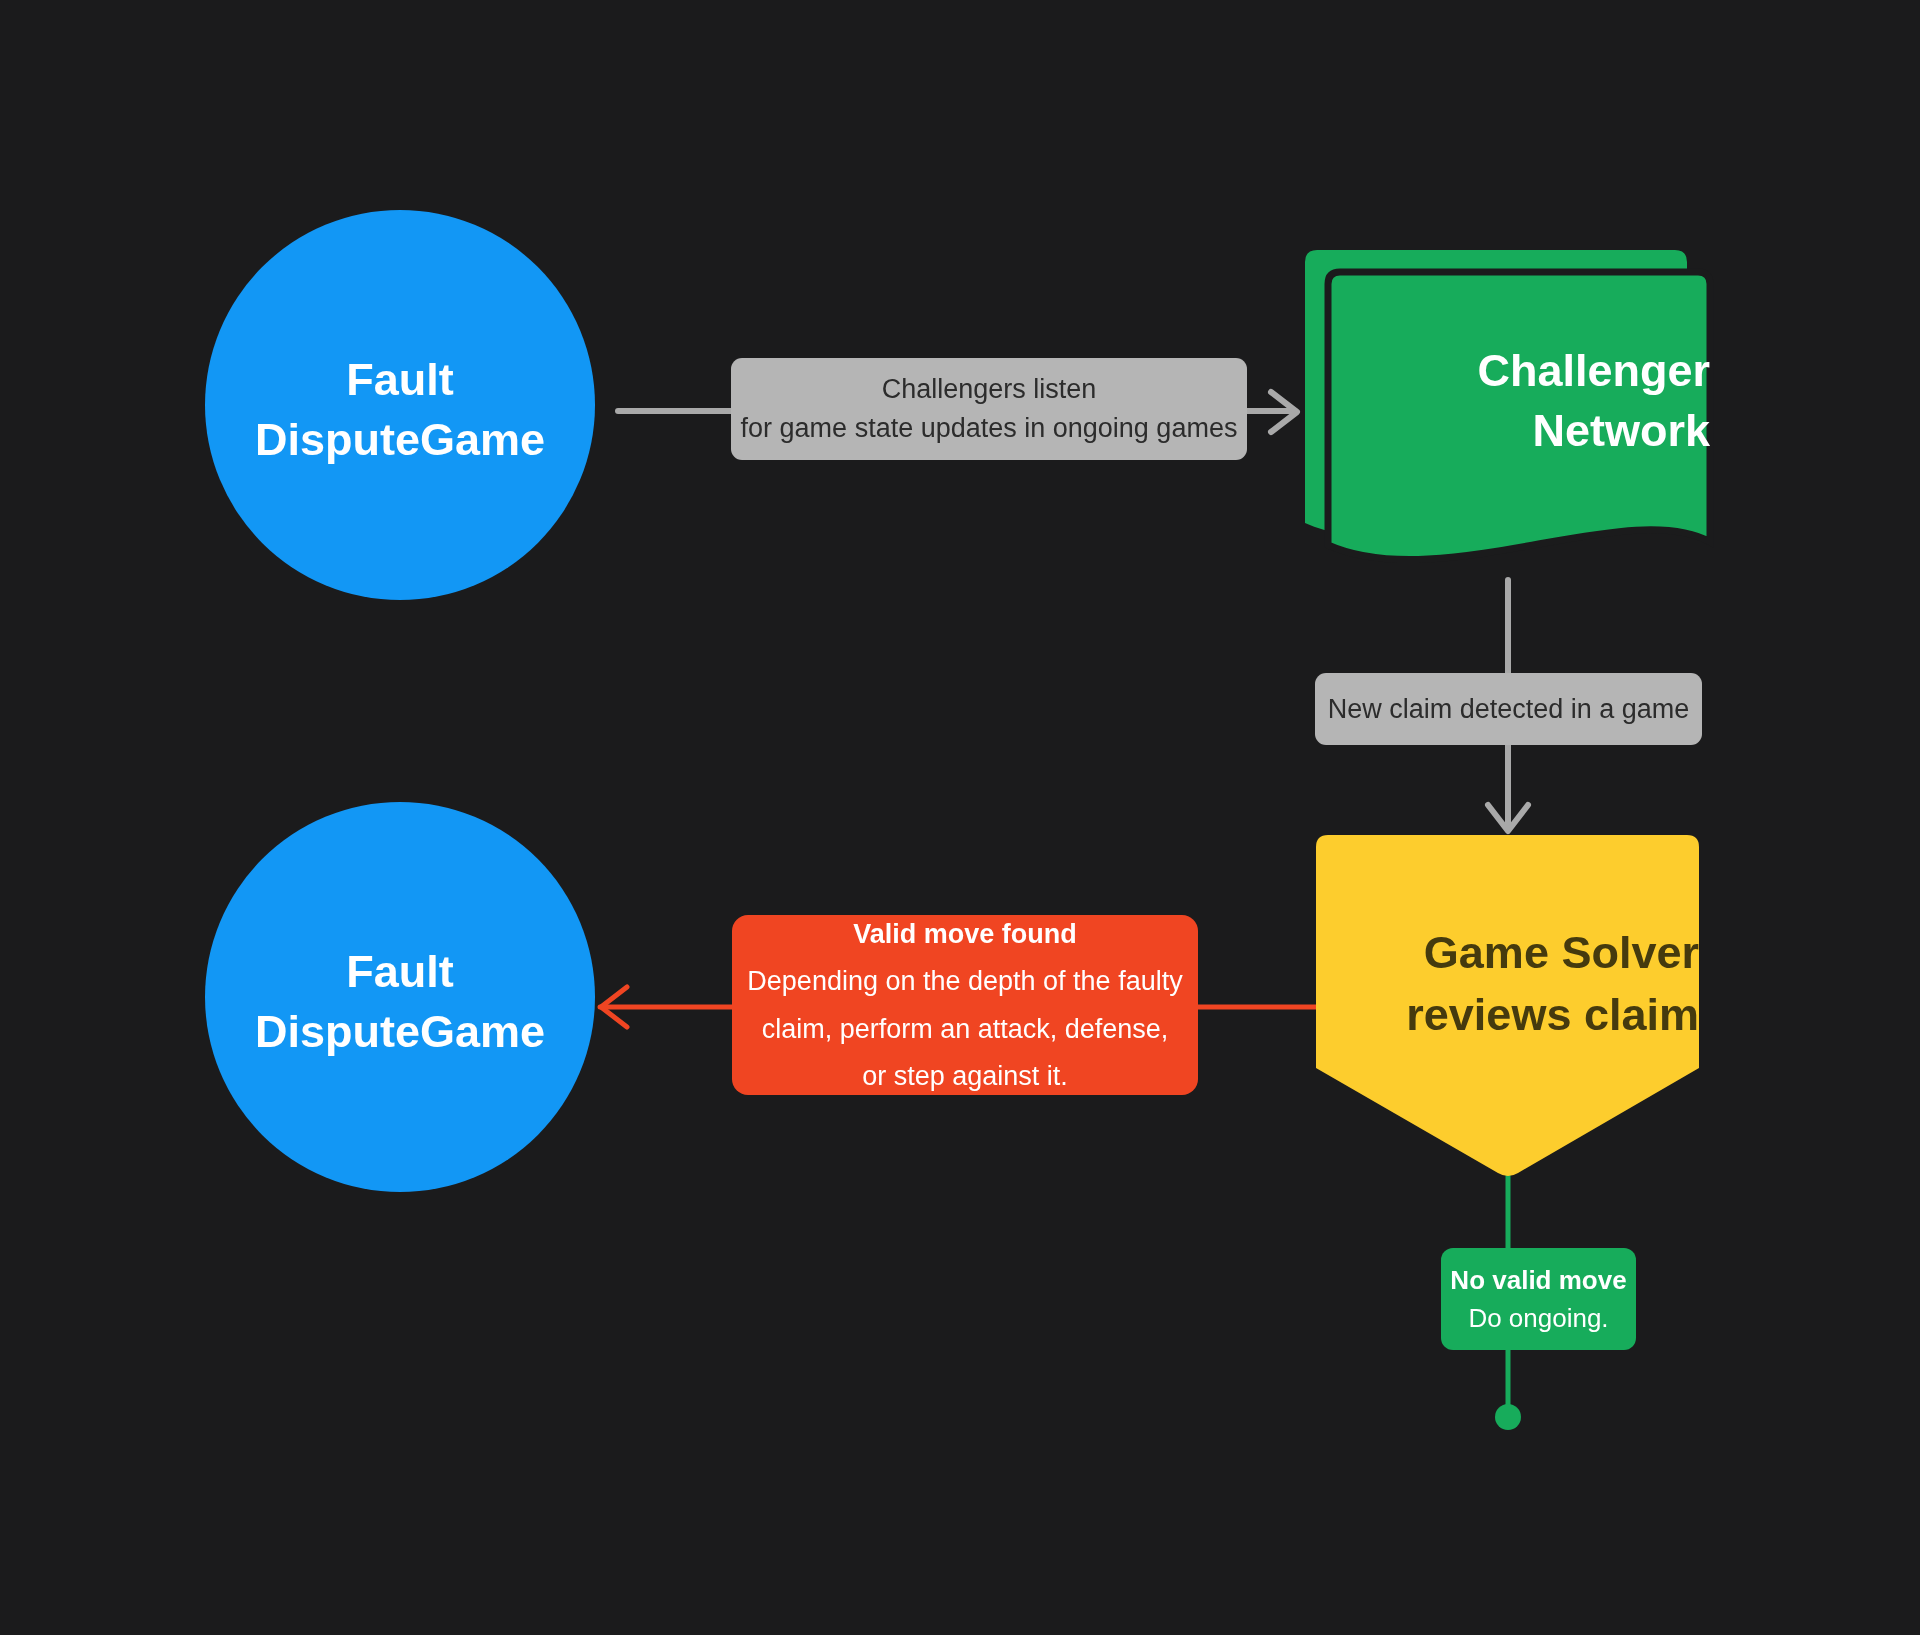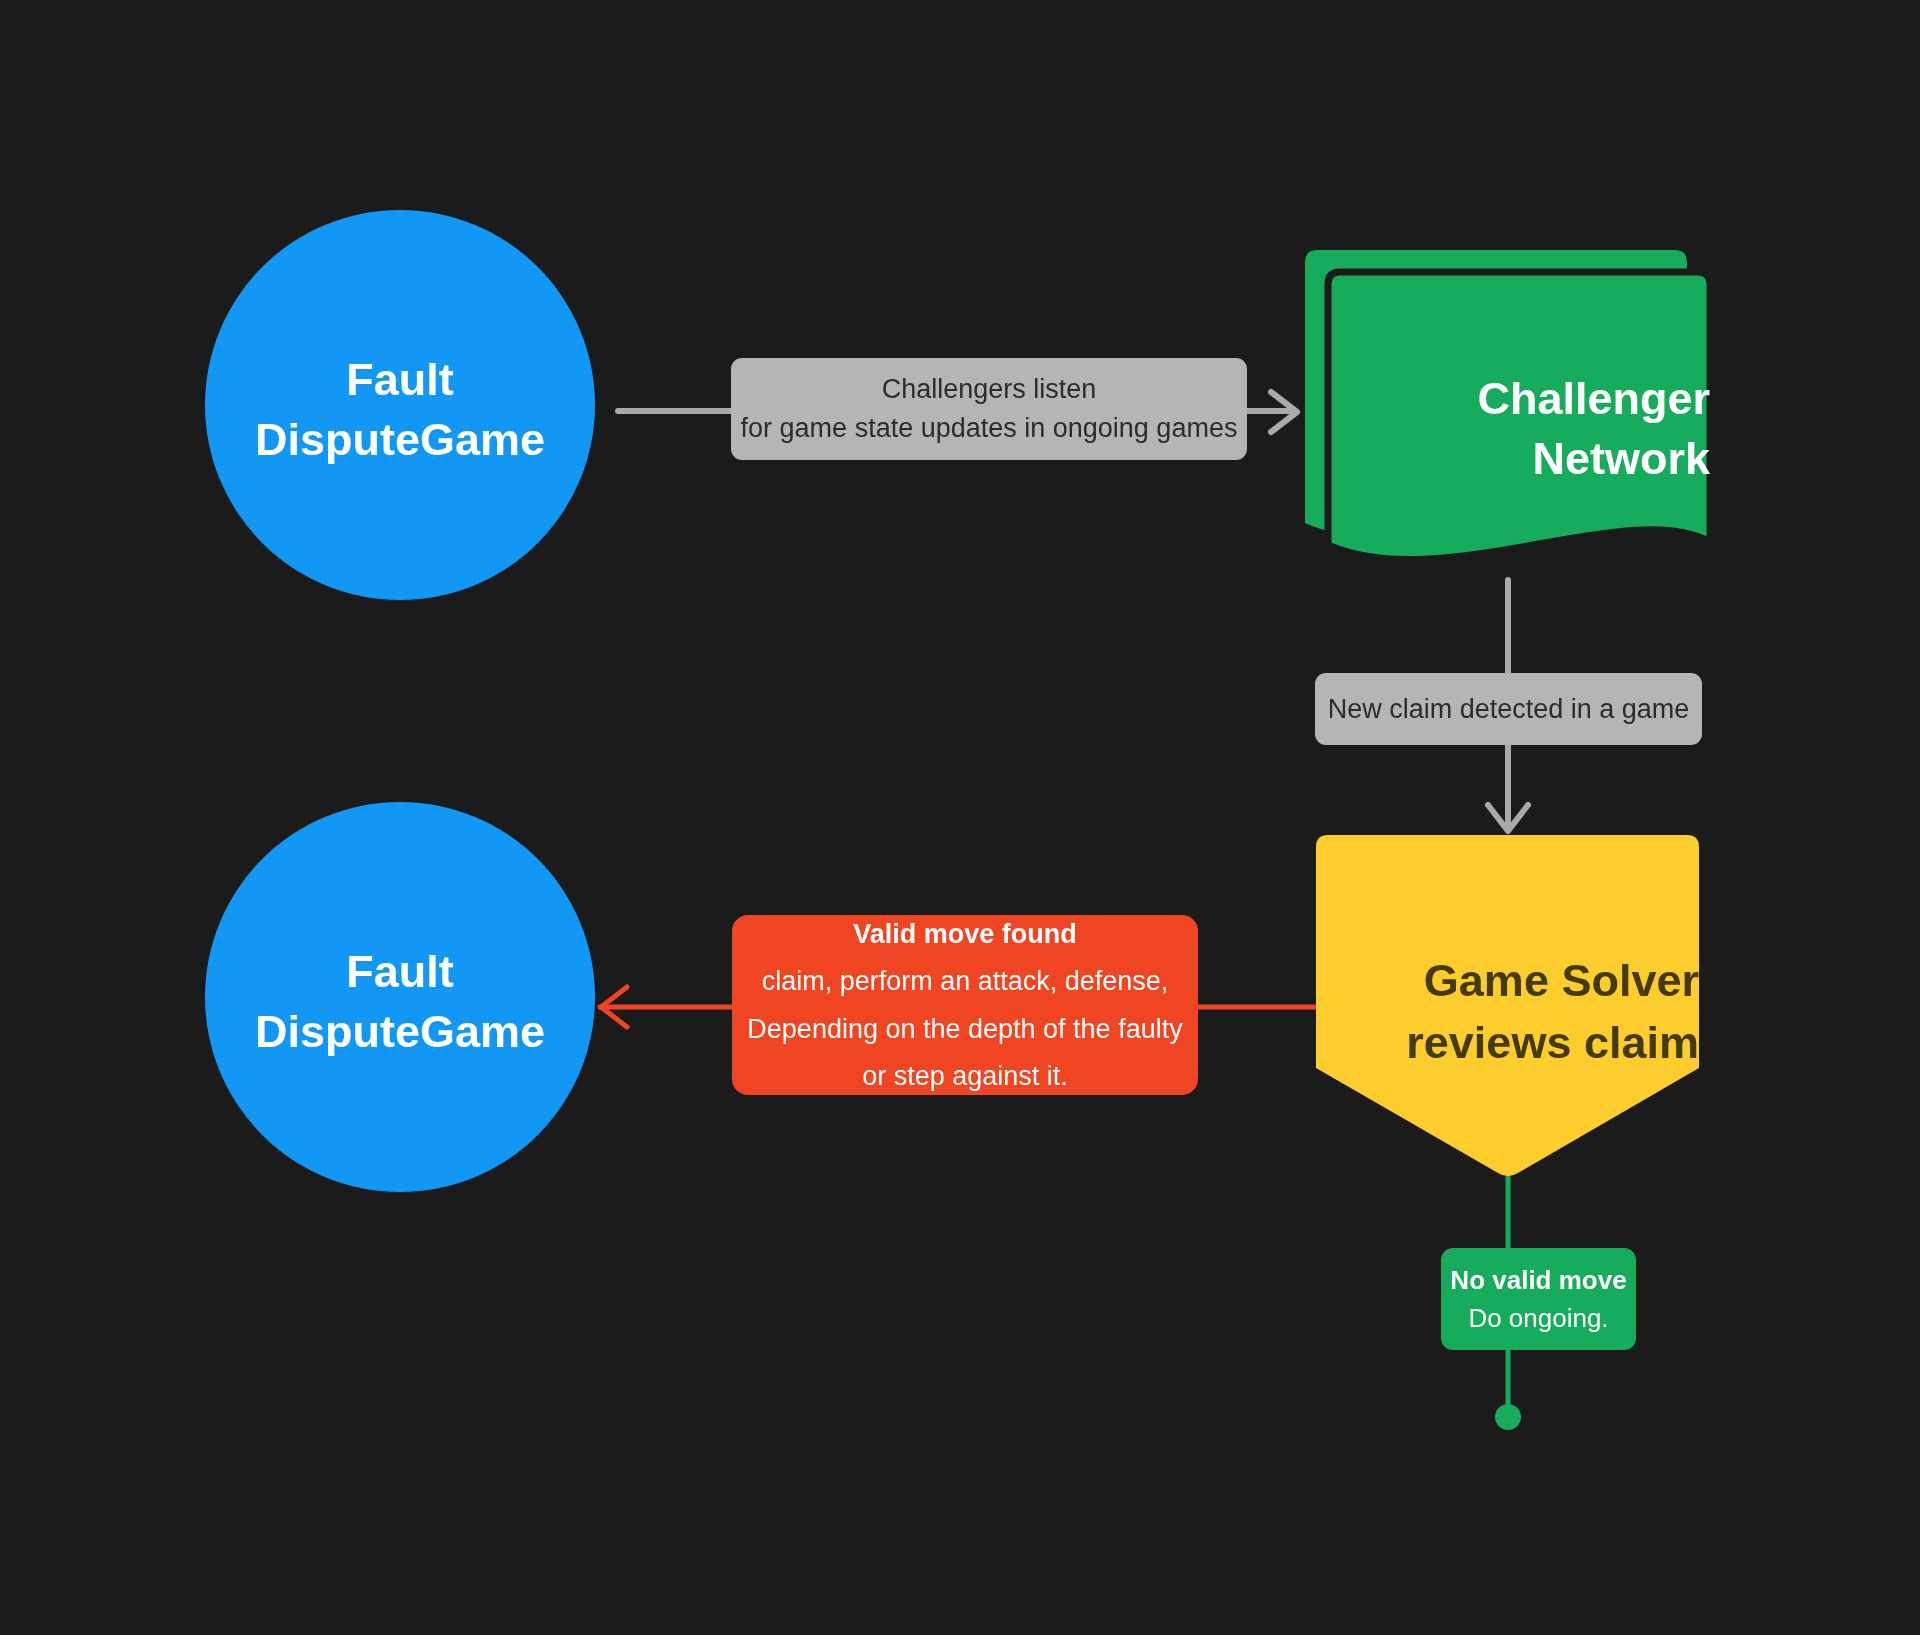--- a/index.html
+++ b/index.html
@@ -29,21 +29,20 @@
     font-size: 45px;
     line-height: 60px;
     font-weight: 700;
     white-space: nowrap;
     text-align: right;
   }
   .node-text {
     position: absolute;
     text-align: center;
     pointer-events: none;
-    margin-top: 28px;
   }
   .node-text .big-title-line { line-height: 60px; }
   .node-text.on-yellow .big-title-line { color: #453A0E; line-height: 62px; }
 
   .gray-label {
     position: absolute;
     background: #B5B5B5;
     border-radius: 13px;
     display: flex; flex-direction: column;
     justify-content: center; align-items: center;
@@ -132,22 +131,22 @@
   <svg class="abs node" style="left:1310px; top:830px;" width="398" height="355" viewBox="0 0 398 355" xmlns="http://www.w3.org/2000/svg">
     <path d="M 6 238 L 6 17 Q 6 5 18 5 L 377 5 Q 389 5 389 17 L 389 238 L 208 343 Q 198 349 188 343 Z" fill="#FDCD2D"></path>
   </svg>
   <div class="node-text on-yellow" style="left:1316px; top:922px; width:383px;">
     <div class="big-title-line">Game Solver</div>
     <div class="big-title-line">reviews claim</div>
   </div>
 
   <div class="red-box label-box">
     <span class="box-line bold">Valid move found</span>
+    <span class="box-line">Depending on the depth of the faulty</span>
     <span class="box-line">claim, perform an attack, defense,</span>
-    <span class="box-line">Depending on the depth of the faulty</span>
     <span class="box-line">or step against it.</span>
   </div>
 
   <div class="circle node" style="left:205px; top:802px;">
     <span class="big-title-line">Fault</span>
     <span class="big-title-line">DisputeGame</span>
   </div>
 
   <div class="green-box label-box">
     <span class="box-line bold">No valid move</span>

